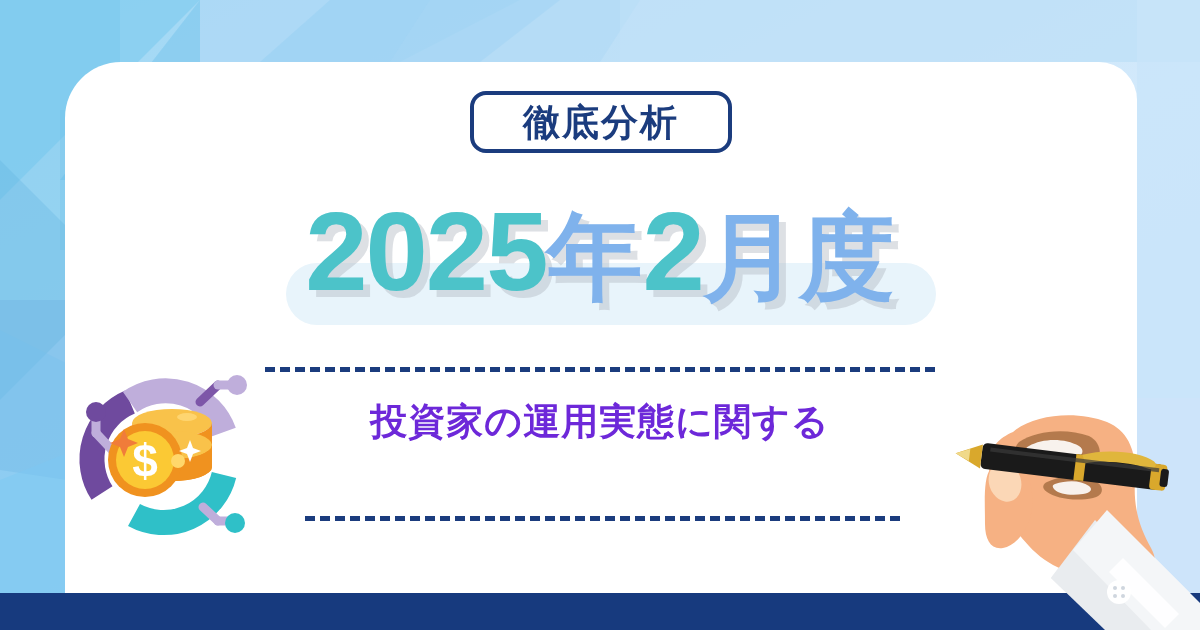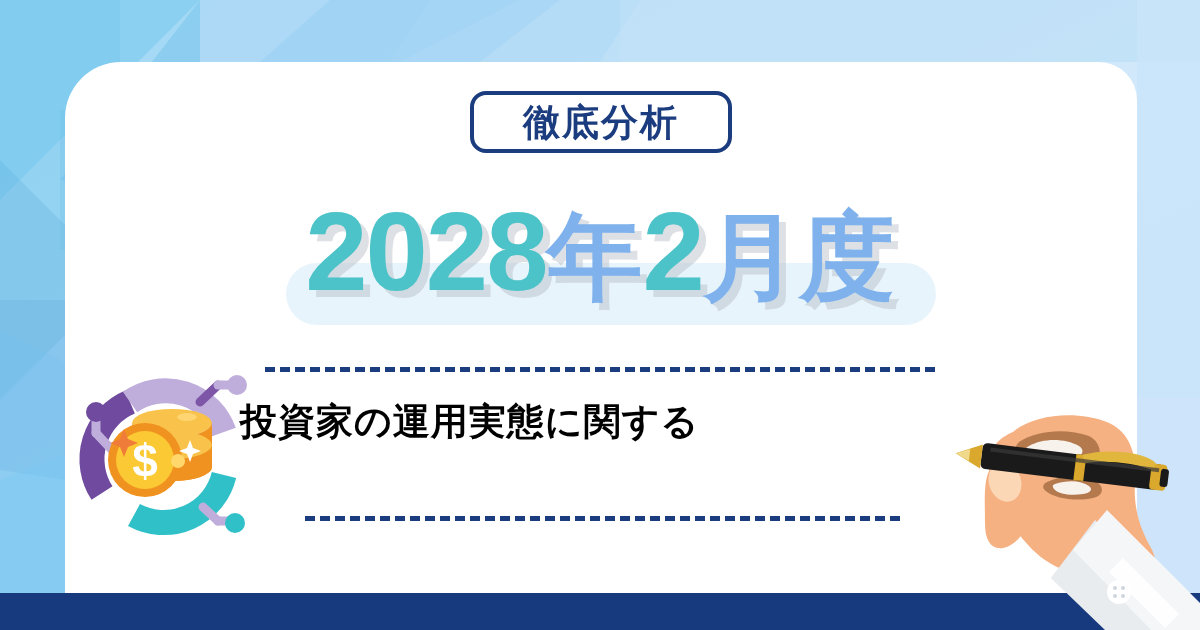--- a/index.html
+++ b/index.html
@@ -114,27 +114,27 @@
   }
   .rule-top { left: 265px; top: 367px; width: 670px; }
   .rule-bottom { left: 305px; top: 516px; width: 595px; }
 
   
   .subtitle {
     position: absolute;
     left: 240px;
     top: 398px;
     width: 720px;
-    text-align: left;
+    text-align: center;
     font-family: "Liberation Sans", "DejaVu Sans", sans-serif;
     font-weight: bold;
     font-size: 37px;
     line-height: 1.28;
     letter-spacing: 1px;
-    color: #000000;
+    color: #6d28d9;
   }
 
   
   .icon-donut {
     position: absolute;
     left: 72px;
     top: 355px;
     width: 182px;
     height: 188px;
   }
@@ -183,21 +183,21 @@
   </svg>
 
   <div class="card"></div>
 
   <div class="badge">
     <span class="badge-text">徹底分析</span>
   </div>
 
   <div class="headline-plate"></div>
   <div class="headline">
-    <span class="h-teal">2028</span><span class="h-blue">年</span><span class="h-teal">2</span><span class="h-blue">月度</span>
+    <span class="h-teal">2025</span><span class="h-blue">年</span><span class="h-teal">2</span><span class="h-blue">月度</span>
   </div>
 
   <div class="rule rule-top"></div>
   <div class="rule rule-bottom"></div>
 
   <div class="subtitle">
     <div>投資家の運用実態に関する</div>
   </div>
 
   <svg class="icon-donut" viewBox="0 0 182 188">

